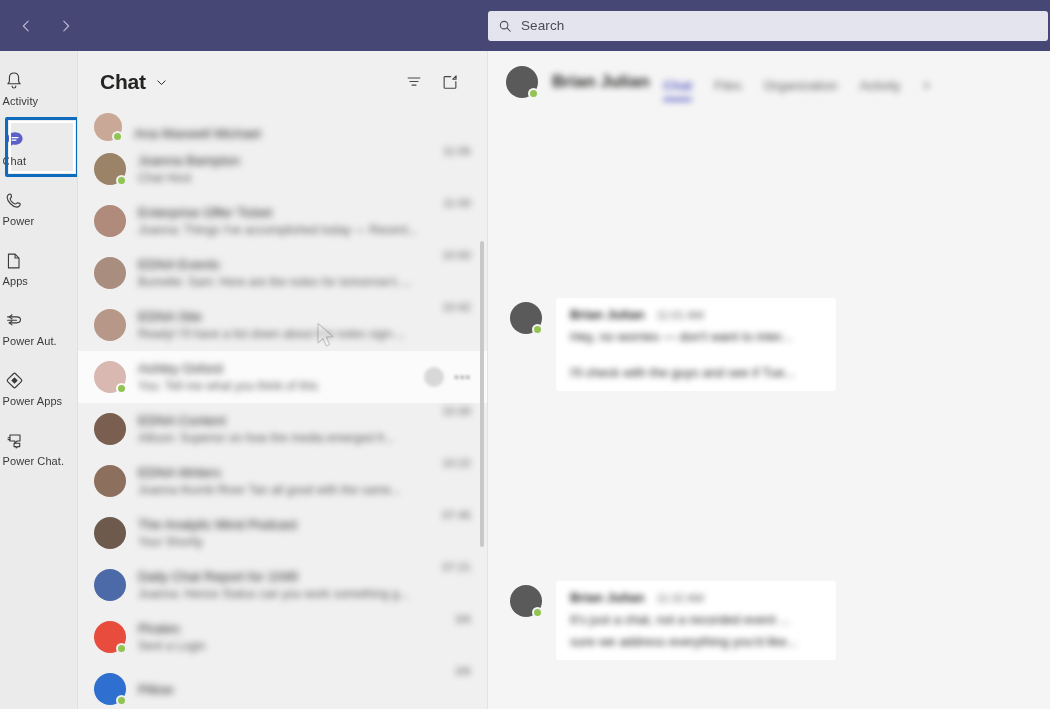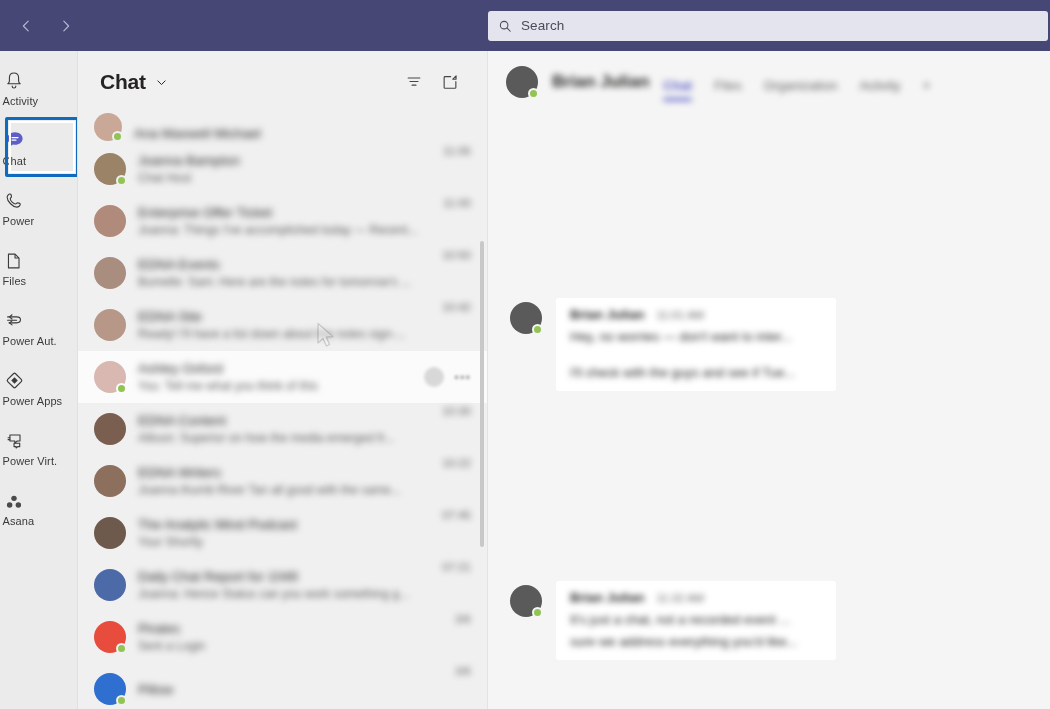--- a/index.html
+++ b/index.html
@@ -247,21 +247,21 @@
         <span class="r-lbl">Power</span>
       </div>
 
       <div class="rail-item">
         <span class="r-ico">
           <svg width="21" height="22" viewBox="0 0 22 24" fill="none">
             <path d="M5.5 4.5h7.2l4.3 4.3v10.7H5.5z" stroke="#3b3a39" stroke-width="1.2" stroke-linejoin="round"></path>
             <path d="M12.7 4.5v4.3H17" stroke="#3b3a39" stroke-width="1.2" stroke-linejoin="round"></path>
           </svg>
         </span>
-        <span class="r-lbl">Files</span>
+        <span class="r-lbl">Apps</span>
       </div>
 
 
       <div class="rail-item">
         <span class="r-ico">
           <svg width="23" height="22" viewBox="0 0 24 24" fill="none">
             <path d="M4.5 7.5h9.8c2.6 0 4.2 1.6 4.2 3.2s-1.6 3.3-4.2 3.3H6" stroke="#3b3a39" stroke-width="1.2" stroke-linecap="round" stroke-linejoin="round"></path>
             <path d="M4.5 11.2h9.8" stroke="#3b3a39" stroke-width="1.2" stroke-linecap="round"></path>
             <path d="M9.3 5.2L6.5 7.5 9.3 9.8" stroke="#3b3a39" stroke-width="1.2" stroke-linecap="round" stroke-linejoin="round"></path>
             <path d="M9.3 11.8L6.5 14l2.8 2.3" stroke="#3b3a39" stroke-width="1.2" stroke-linecap="round" stroke-linejoin="round"></path>
@@ -281,33 +281,23 @@
       </div>
 
       <div class="rail-item">
         <span class="r-ico">
           <svg width="23" height="22" viewBox="0 0 24 24" fill="none">
             <path d="M7 5.5h11v6.5h-3l-2.6 2.3V12H7z" stroke="#3b3a39" stroke-width="1.2" stroke-linejoin="round"></path>
             <path d="M5 8.5h2M5 10.5h2" stroke="#3b3a39" stroke-width="1.2" stroke-linecap="round"></path>
             <path d="M11.5 14.5h6.2v3.6h-2.1l-1.8 1.5v-1.5h-2.3z" stroke="#3b3a39" stroke-width="1.2" stroke-linejoin="round"></path>
           </svg>
         </span>
-        <span class="r-lbl">Power Virt.</span>
-      </div>
-
-      <div class="rail-item">
-        <span class="r-ico">
-          <svg width="22" height="20" viewBox="0 0 24 22" fill="none">
-            <circle cx="12" cy="7" r="3" fill="#4a4a4a"></circle>
-            <circle cx="7.2" cy="14.4" r="3" fill="#4a4a4a"></circle>
-            <circle cx="16.8" cy="14.4" r="3" fill="#4a4a4a"></circle>
-          </svg>
-        </span>
-        <span class="r-lbl">Asana</span>
-      </div>
+        <span class="r-lbl">Power Chat.</span>
+      </div>
+
     </div>
 
     <div class="listcol">
       <div class="list-head">
         <span class="list-title">Chat</span>
         <span class="title-caret">
           <svg width="13" height="13" viewBox="0 0 16 16" fill="none">
             <path d="M3.5 6l4.5 4.5L12.5 6" stroke="#252423" stroke-width="1.2" stroke-linecap="round" stroke-linejoin="round"></path>
           </svg>
         </span>

